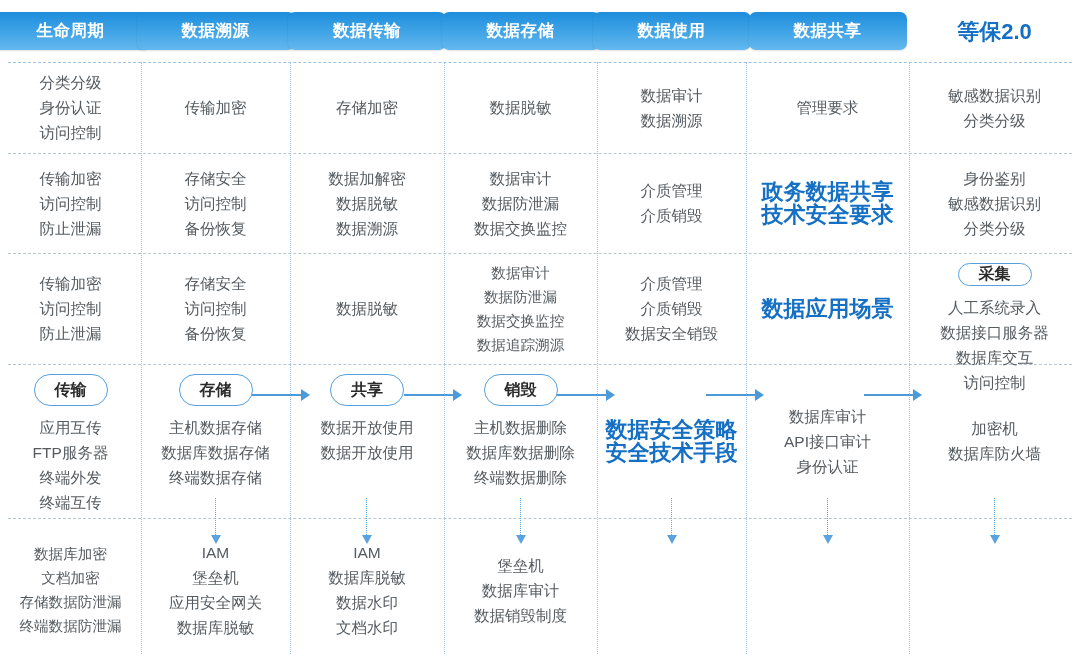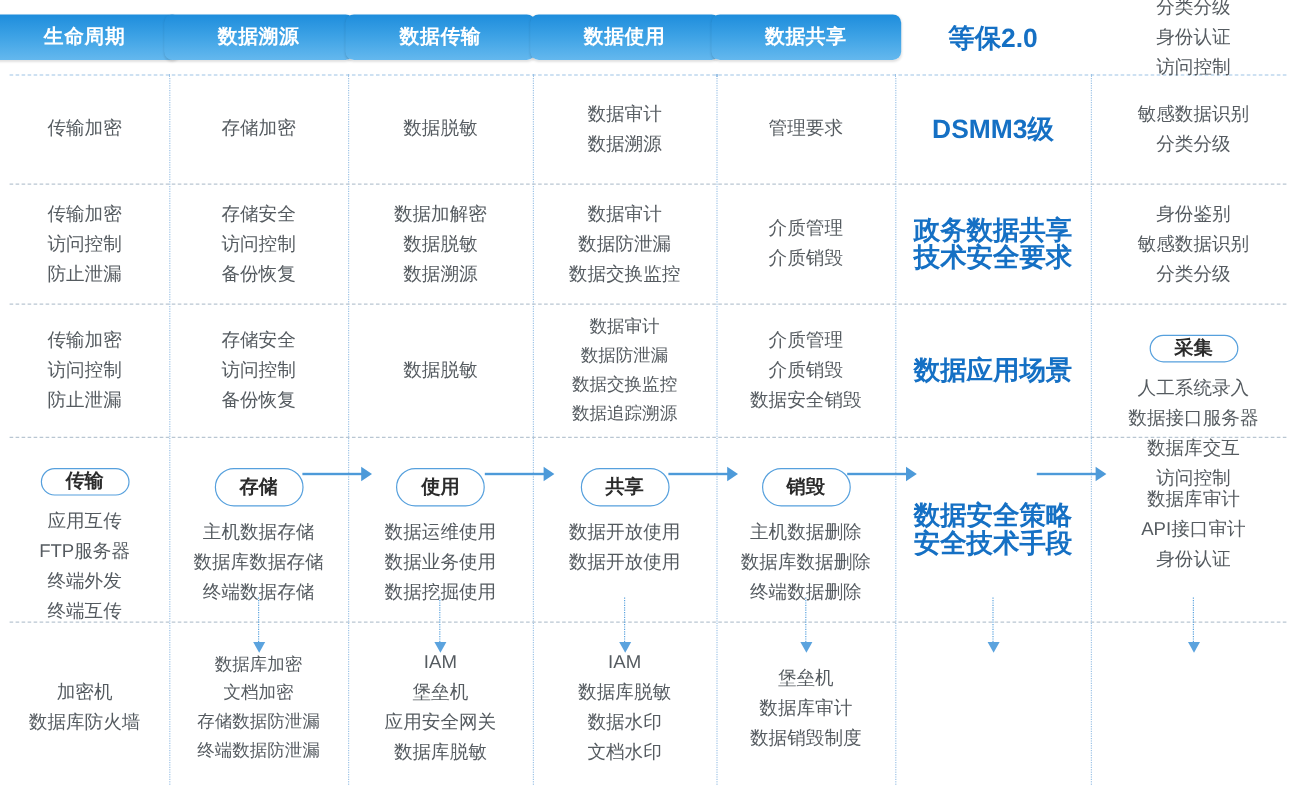--- a/index.html
+++ b/index.html
@@ -96,21 +96,20 @@
     padding:0 20px;
     border:1.6px solid #56a0dd;
     border-radius:17px;
     background:#ffffff;
     color:#2b2b2b;
     font-size:16px;
     font-weight:bold;
     white-space:nowrap;
     position:relative;
     z-index:3;
-    margin-top:16px;
   }
   .flowcell .items{margin-top:9px;}
 
   
   .harrow{
     position:absolute;
     top:389px;
     height:12px;
     z-index:2;
     pointer-events:none;
@@ -221,20 +220,23 @@
     <div class="cell">
       <div class="hdr">生命周期</div>
     </div>
     <div class="cell">
       <div class="hdr">数据溯源</div>
     </div>
     <div class="cell">
       <div class="hdr">数据传输</div>
     </div>
     <div class="cell">
+      <div class="hdr">数据存储</div>
+    </div>
+    <div class="cell">
       <div class="hdr">数据使用</div>
     </div>
     <div class="cell">
       <div class="hdr">数据共享</div>
     </div>
 
     <div class="cell">
       <div class="rowlabel">等保2.0</div>
     </div>
     <div class="cell">
@@ -264,23 +266,20 @@
         <div>数据审计</div>
         <div>数据溯源</div>
       </div>
     </div>
     <div class="cell">
       <div class="items">
         <div>管理要求</div>
       </div>
     </div>
 
-    <div class="cell">
-      <div class="rowlabel">DSMM3级</div>
-    </div>
     <div class="cell">
       <div class="items">
         <div>敏感数据识别</div>
         <div>分类分级</div>
       </div>
     </div>
     <div class="cell">
       <div class="items">
         <div>传输加密</div>
         <div>访问控制</div>
@@ -386,28 +385,20 @@
     </div>
     <div class="cell flowcell">
       <div class="pill">存储</div>
       <div class="items">
         <div>主机数据存储</div>
         <div>数据库数据存储</div>
         <div>终端数据存储</div>
       </div>
     </div>
     <div class="cell flowcell">
-      <div class="pill">使用</div>
-      <div class="items">
-        <div>数据运维使用</div>
-        <div>数据业务使用</div>
-        <div>数据挖掘使用</div>
-      </div>
-    </div>
-    <div class="cell flowcell">
       <div class="pill">共享</div>
       <div class="items">
         <div>数据开放使用</div>
         <div>数据开放使用</div>
       </div>
     </div>
     <div class="cell flowcell">
       <div class="pill">销毁</div>
       <div class="items">
         <div>主机数据删除</div>

